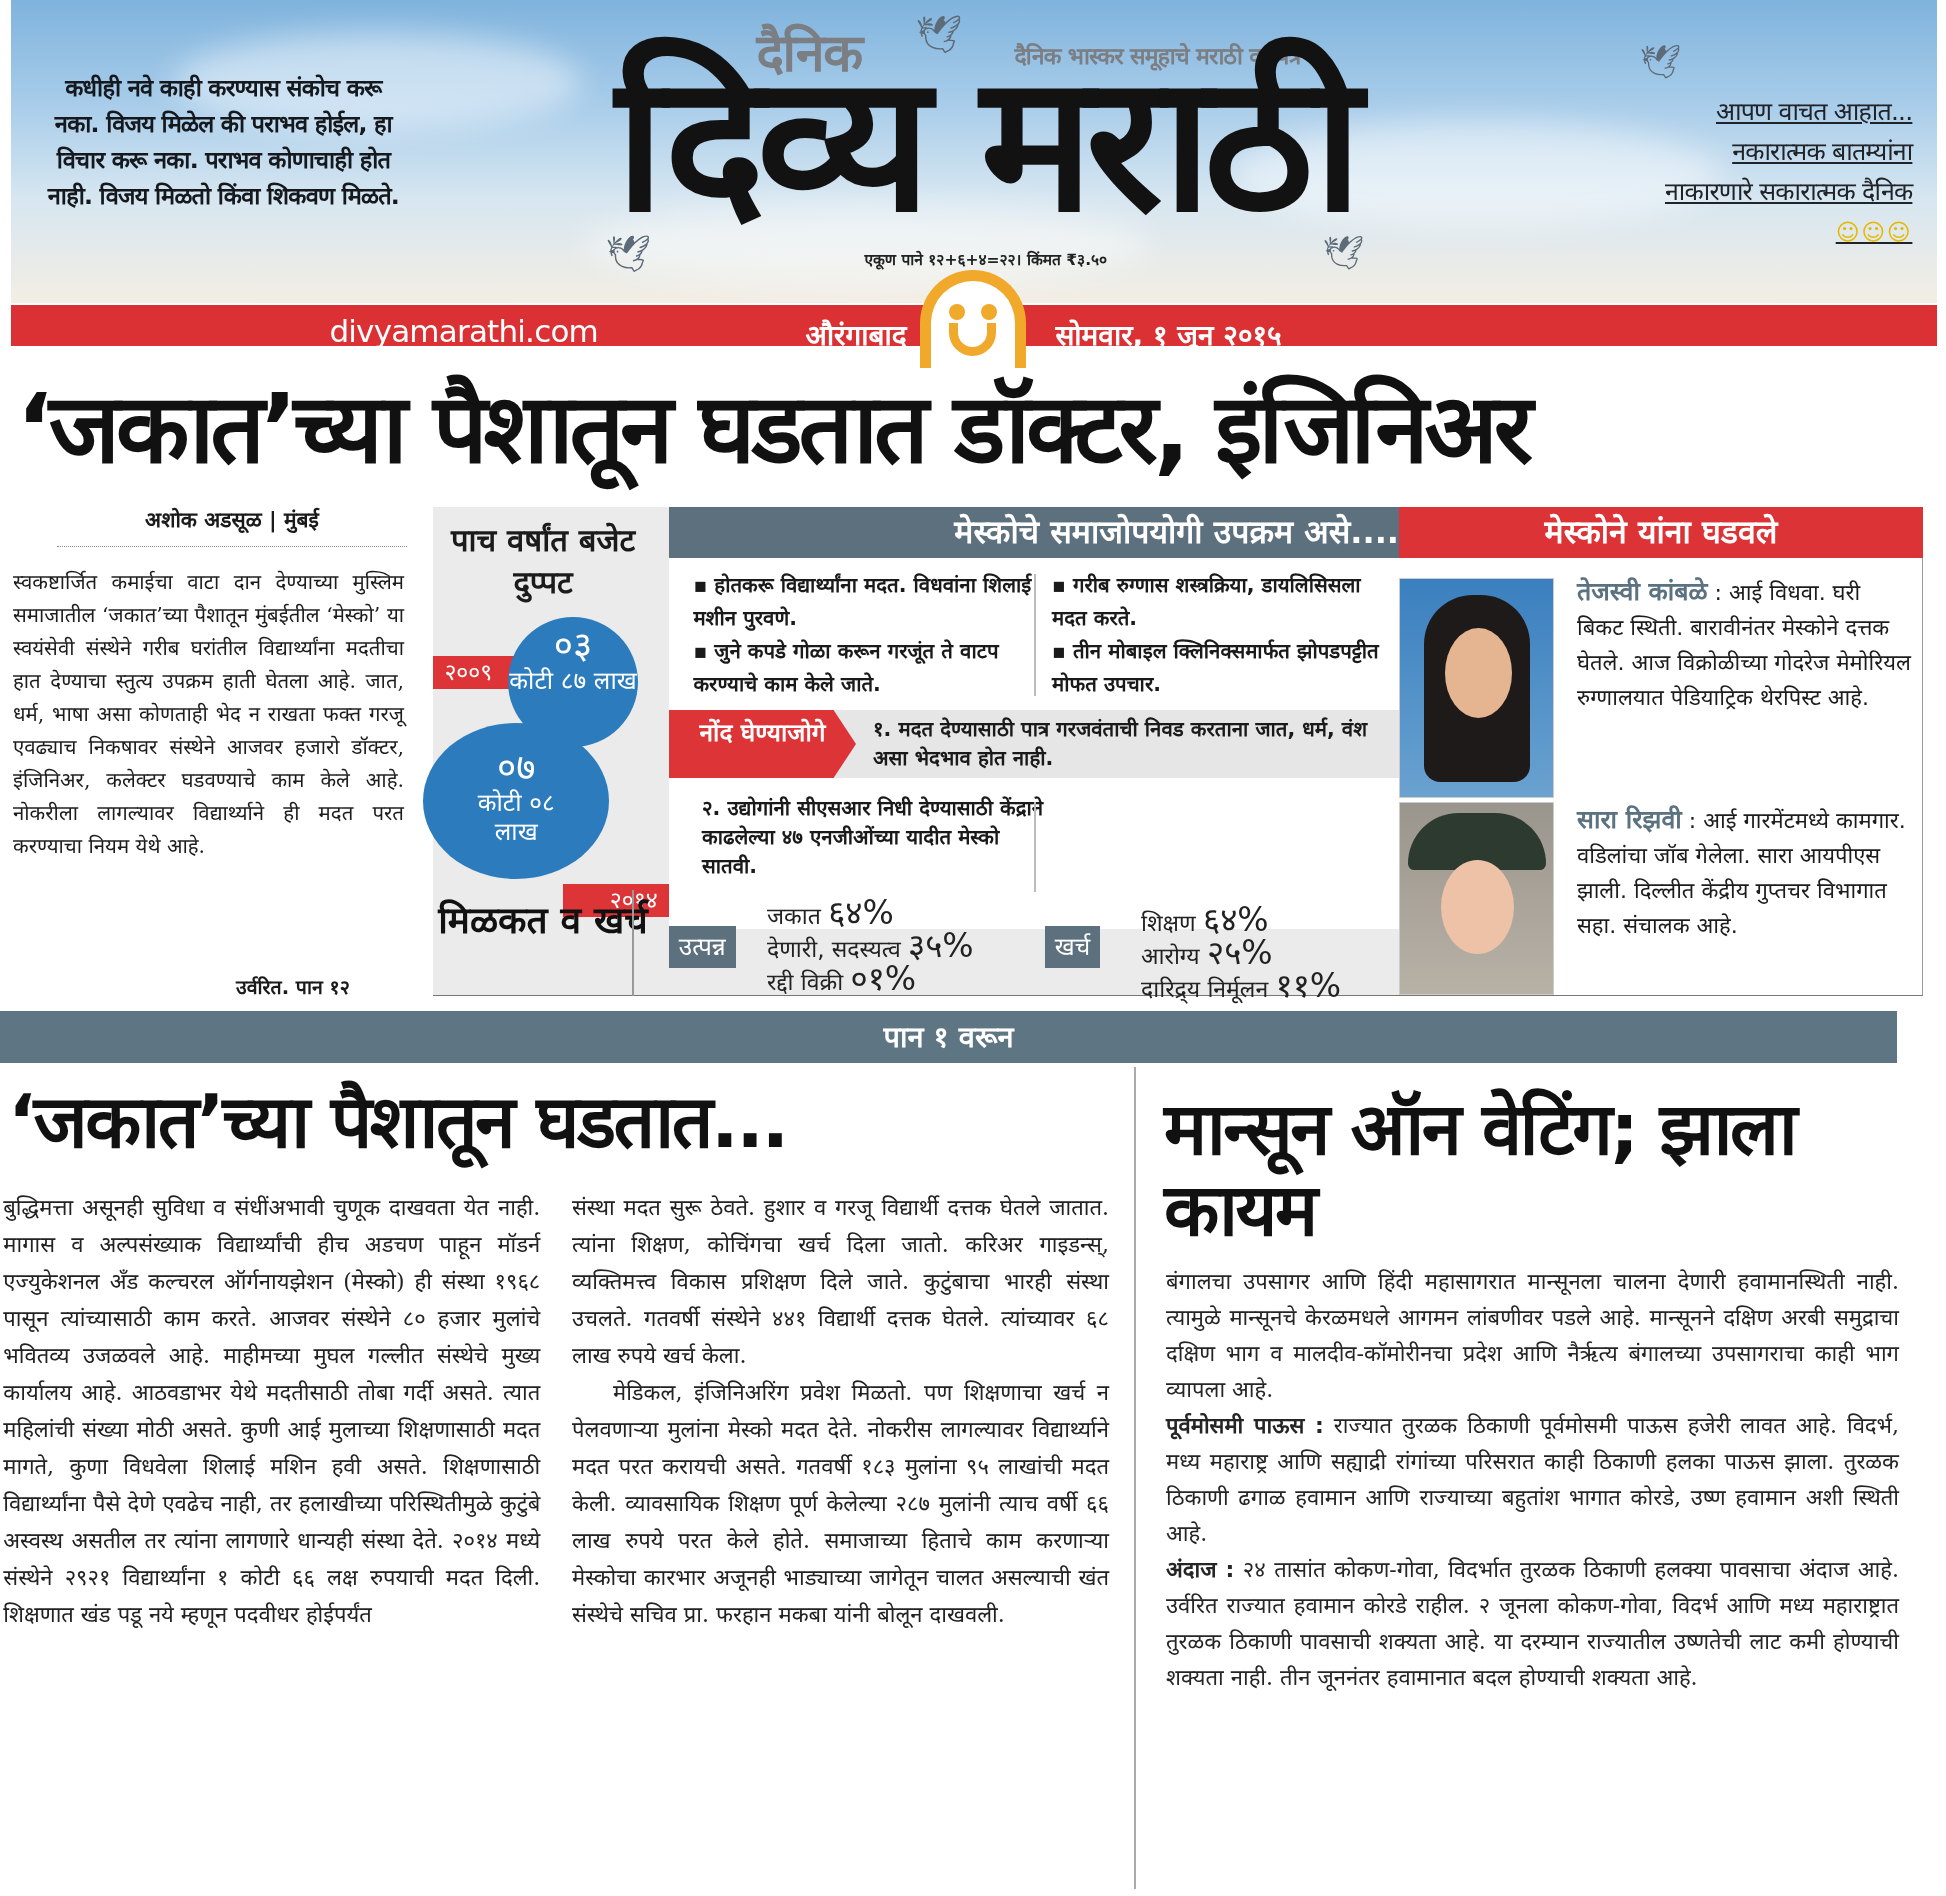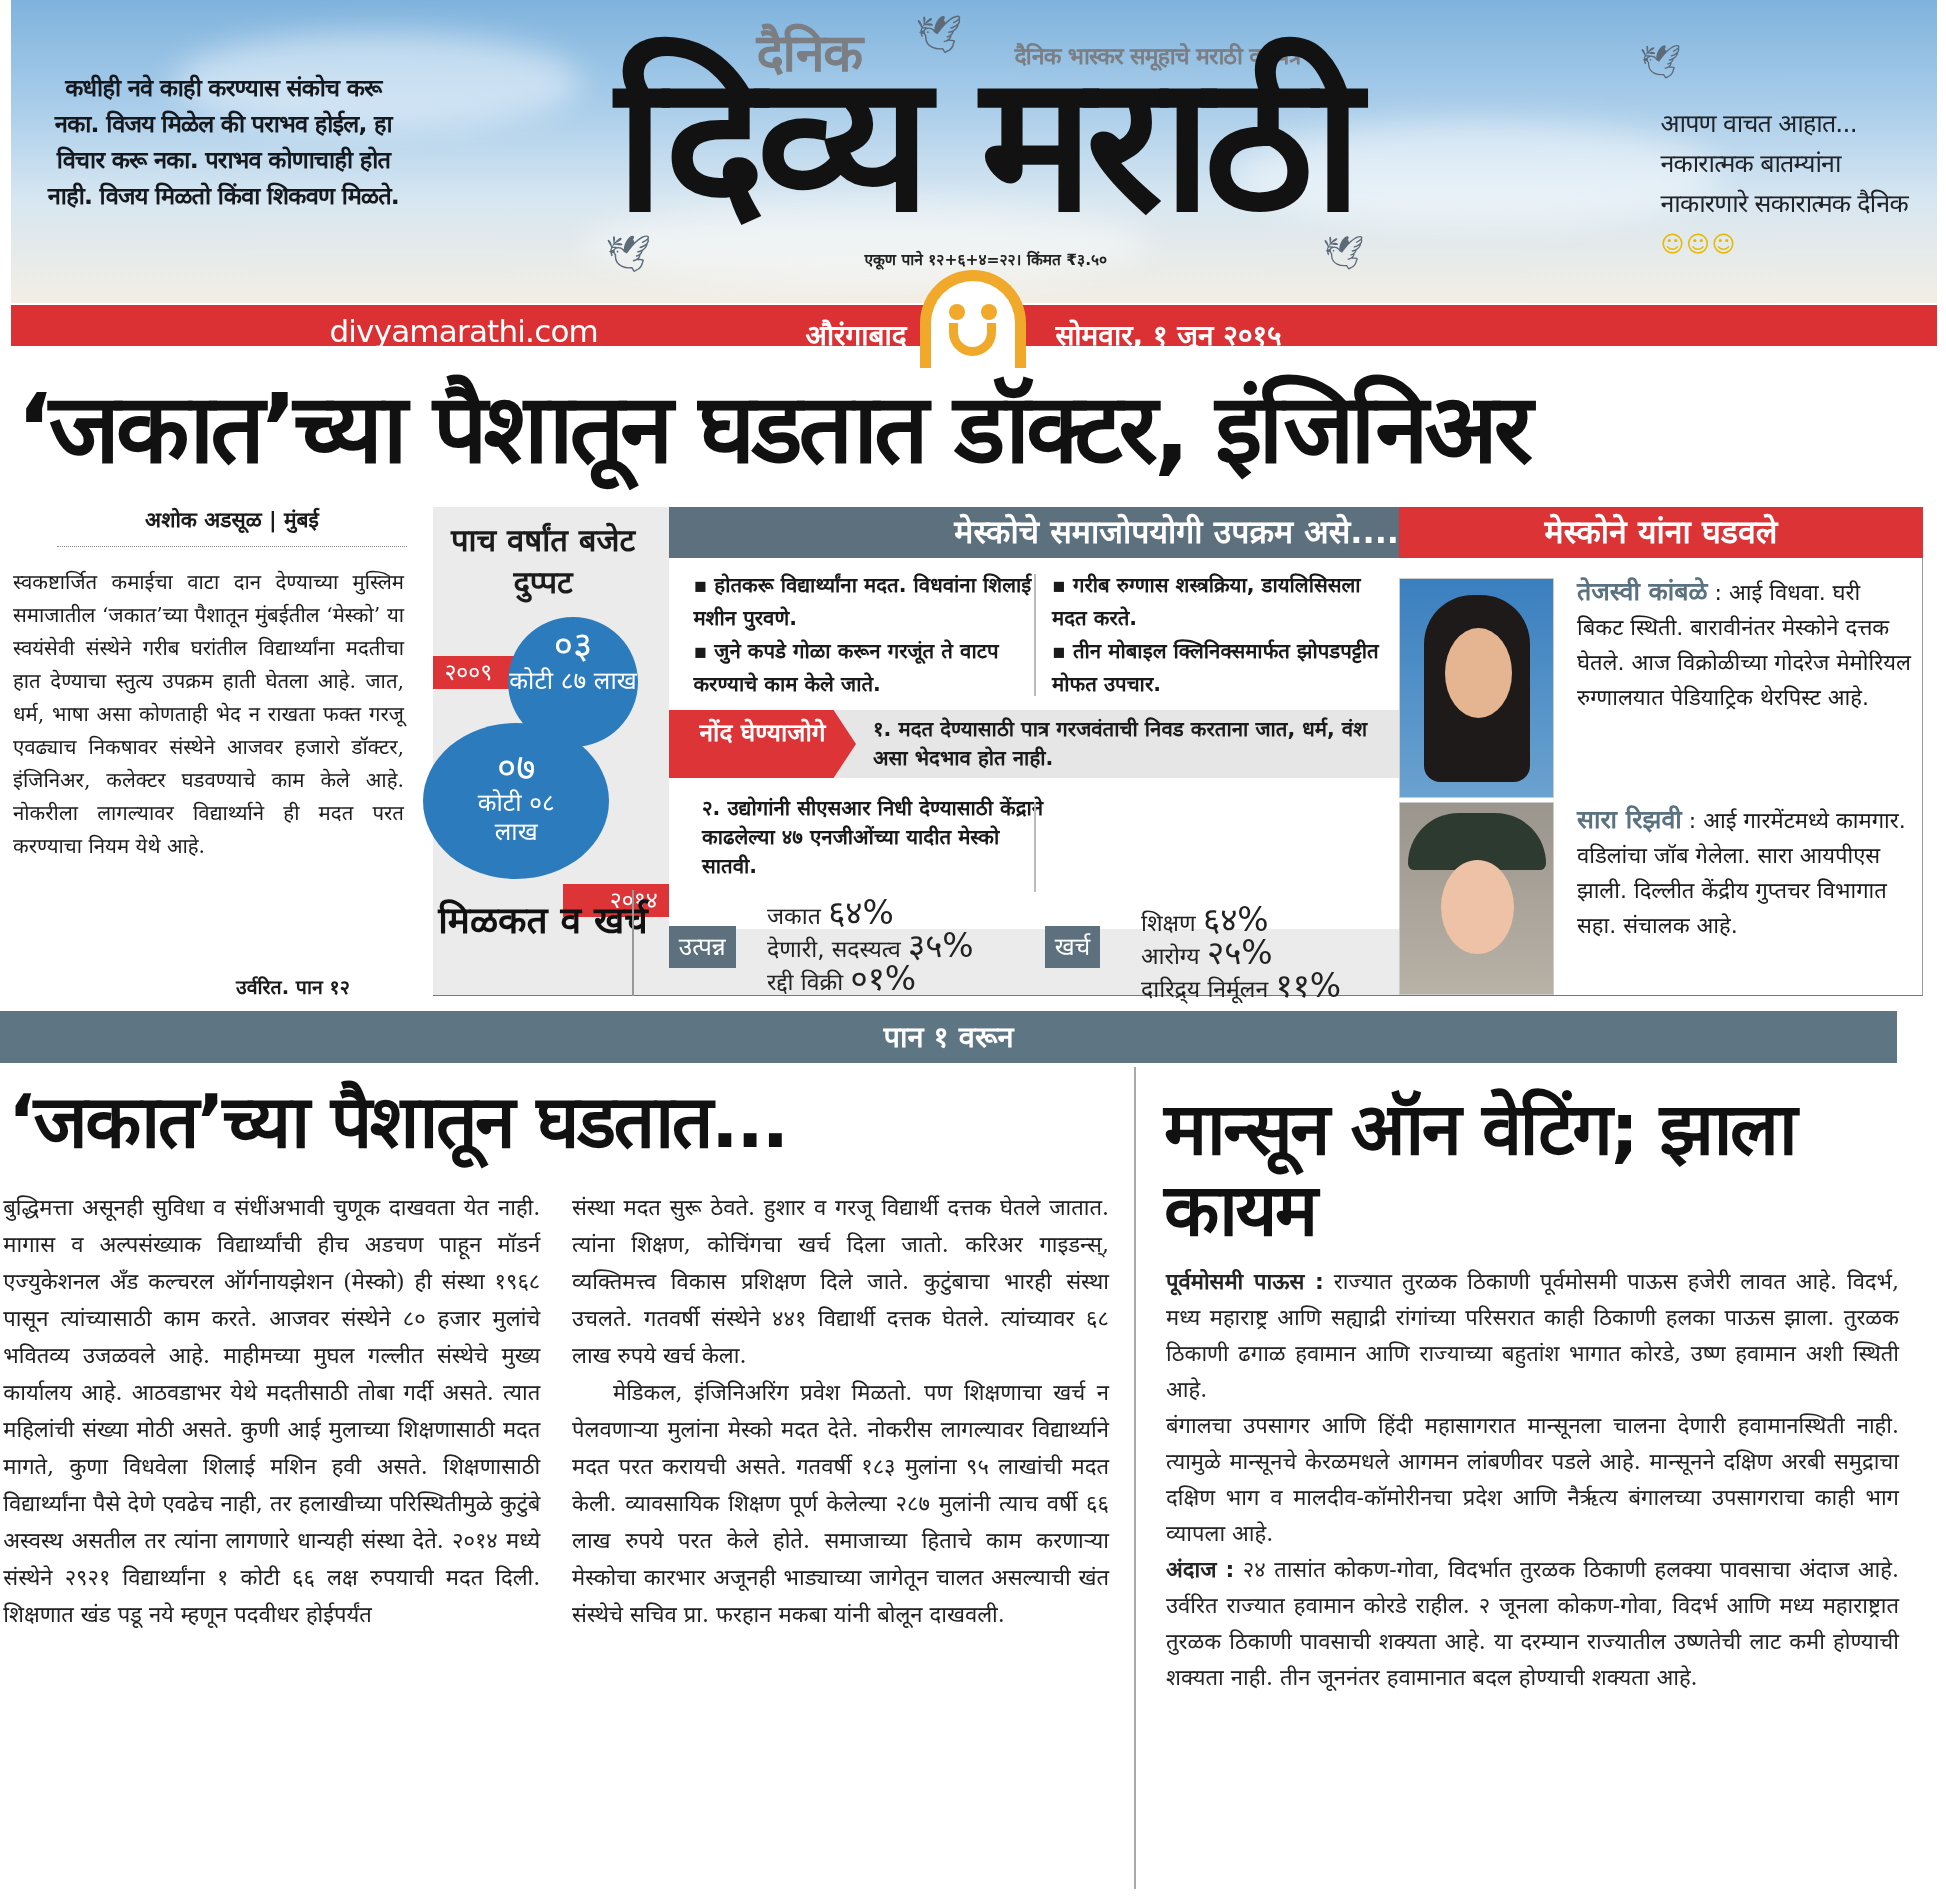--- a/index.html
+++ b/index.html
@@ -29,22 +29,22 @@
   }
   .logo-main {
     position: absolute; left: 432px; top: 47px; width: 1083px; text-align: center;
     font-family: "DejaVu Sans", sans-serif; font-weight: bold; font-size: 189px;
     line-height: 195px; color: #121212; letter-spacing: -8.1px;
   }
   .price-line {
     position: absolute; left: 853px; top: 248px; font-size: 15.5px; font-weight: bold; color: #222;
   }
   .quote-right {
-    position: absolute; left: 1649px; top: 104px; width: 252px; text-align: left;
-    font-size: 25px; line-height: 40px; color: #202328; letter-spacing: -0.8px;
+    position: absolute; left: 1649px; top: 92px; width: 252px; text-align: right;
+    font-size: 25px; line-height: 40px; color: #202328; letter-spacing: -0.8px; text-decoration: underline;
   }
   .smileys { display: block; color: #e6b800; font-size: 23px; letter-spacing: 1.6px; }
 
   
   .datebar {
     position: absolute; left: 11.4px; top: 305px; width: 1926px; height: 41px; background: #db3134;
   }
   .datebar .site { position: absolute; left: 318px; top: 8.1px; font-size: 31px; color: #fff; letter-spacing: -0.8px; }
   .datebar .city { position: absolute; left: 794px; top: 9.8px; font-size: 28px; color: #fff; font-weight: bold; }
   .datebar .date { position: absolute; left: 1044px; top: 9.8px; font-size: 28px; color: #fff; font-weight: bold; }
@@ -288,17 +288,17 @@
 </div>
 <div class="body-col" style="left:572px;">
   <p>संस्था मदत सुरू ठेवते. हुशार व गरजू विद्यार्थी दत्तक घेतले जातात. त्यांना शिक्षण, कोचिंगचा खर्च दिला जातो. करिअर गाइडन्स्, व्यक्तिमत्त्व विकास प्रशिक्षण दिले जाते. कुटुंबाचा भारही संस्था उचलते. गतवर्षी संस्थेने ४४१ विद्यार्थी दत्तक घेतले. त्यांच्यावर ६८ लाख रुपये खर्च केला.</p>
   <p class="indent">मेडिकल, इंजिनिअरिंग प्रवेश मिळतो. पण शिक्षणाचा खर्च न पेलवणाऱ्या मुलांना मेस्को मदत देते. नोकरीस लागल्यावर विद्यार्थ्याने मदत परत करायची असते. गतवर्षी १८३ मुलांना ९५ लाखांची मदत केली. व्यावसायिक शिक्षण पूर्ण केलेल्या २८७ मुलांनी त्याच वर्षी ६६ लाख रुपये परत केले होते. समाजाच्या हिताचे काम करणाऱ्या मेस्कोचा कारभार अजूनही भाड्याच्या जागेतून चालत असल्याची खंत संस्थेचे सचिव प्रा. फरहान मकबा यांनी बोलून दाखवली.</p>
 </div>
 
 <div class="vdivider"></div>
 
 <h2 class="monsoon-head">मान्सून ऑन वेटिंग; झाला कायम</h2>
 <div class="monsoon-body">
+  <p>बंगालचा उपसागर आणि हिंदी महासागरात मान्सूनला चालना देणारी हवामानस्थिती नाही. त्यामुळे मान्सूनचे केरळमधले आगमन लांबणीवर पडले आहे. मान्सूनने दक्षिण अरबी समुद्राचा दक्षिण भाग व मालदीव-कॉमोरीनचा प्रदेश आणि नैर्ऋत्य बंगालच्या उपसागराचा काही भाग व्यापला आहे.</p>
   <p><b>पूर्वमोसमी पाऊस :</b><span> राज्यात तुरळक ठिकाणी पूर्वमोसमी पाऊस हजेरी लावत आहे. विदर्भ, मध्य महाराष्ट्र आणि सह्याद्री रांगांच्या परिसरात काही ठिकाणी हलका पाऊस झाला. तुरळक ठिकाणी ढगाळ हवामान आणि राज्याच्या बहुतांश भागात कोरडे, उष्ण हवामान अशी स्थिती आहे.</span></p>
-  <p>बंगालचा उपसागर आणि हिंदी महासागरात मान्सूनला चालना देणारी हवामानस्थिती नाही. त्यामुळे मान्सूनचे केरळमधले आगमन लांबणीवर पडले आहे. मान्सूनने दक्षिण अरबी समुद्राचा दक्षिण भाग व मालदीव-कॉमोरीनचा प्रदेश आणि नैर्ऋत्य बंगालच्या उपसागराचा काही भाग व्यापला आहे.</p>
   <p><b>अंदाज :</b><span> २४ तासांत कोकण-गोवा, विदर्भात तुरळक ठिकाणी हलक्या पावसाचा अंदाज आहे. उर्वरित राज्यात हवामान कोरडे राहील. २ जूनला कोकण-गोवा, विदर्भ आणि मध्य महाराष्ट्रात तुरळक ठिकाणी पावसाची शक्यता आहे. या दरम्यान राज्यातील उष्णतेची लाट कमी होण्याची शक्यता नाही. तीन जूननंतर हवामानात बदल होण्याची शक्यता आहे.</span></p>
 </div>
 
 
 </body></html>

